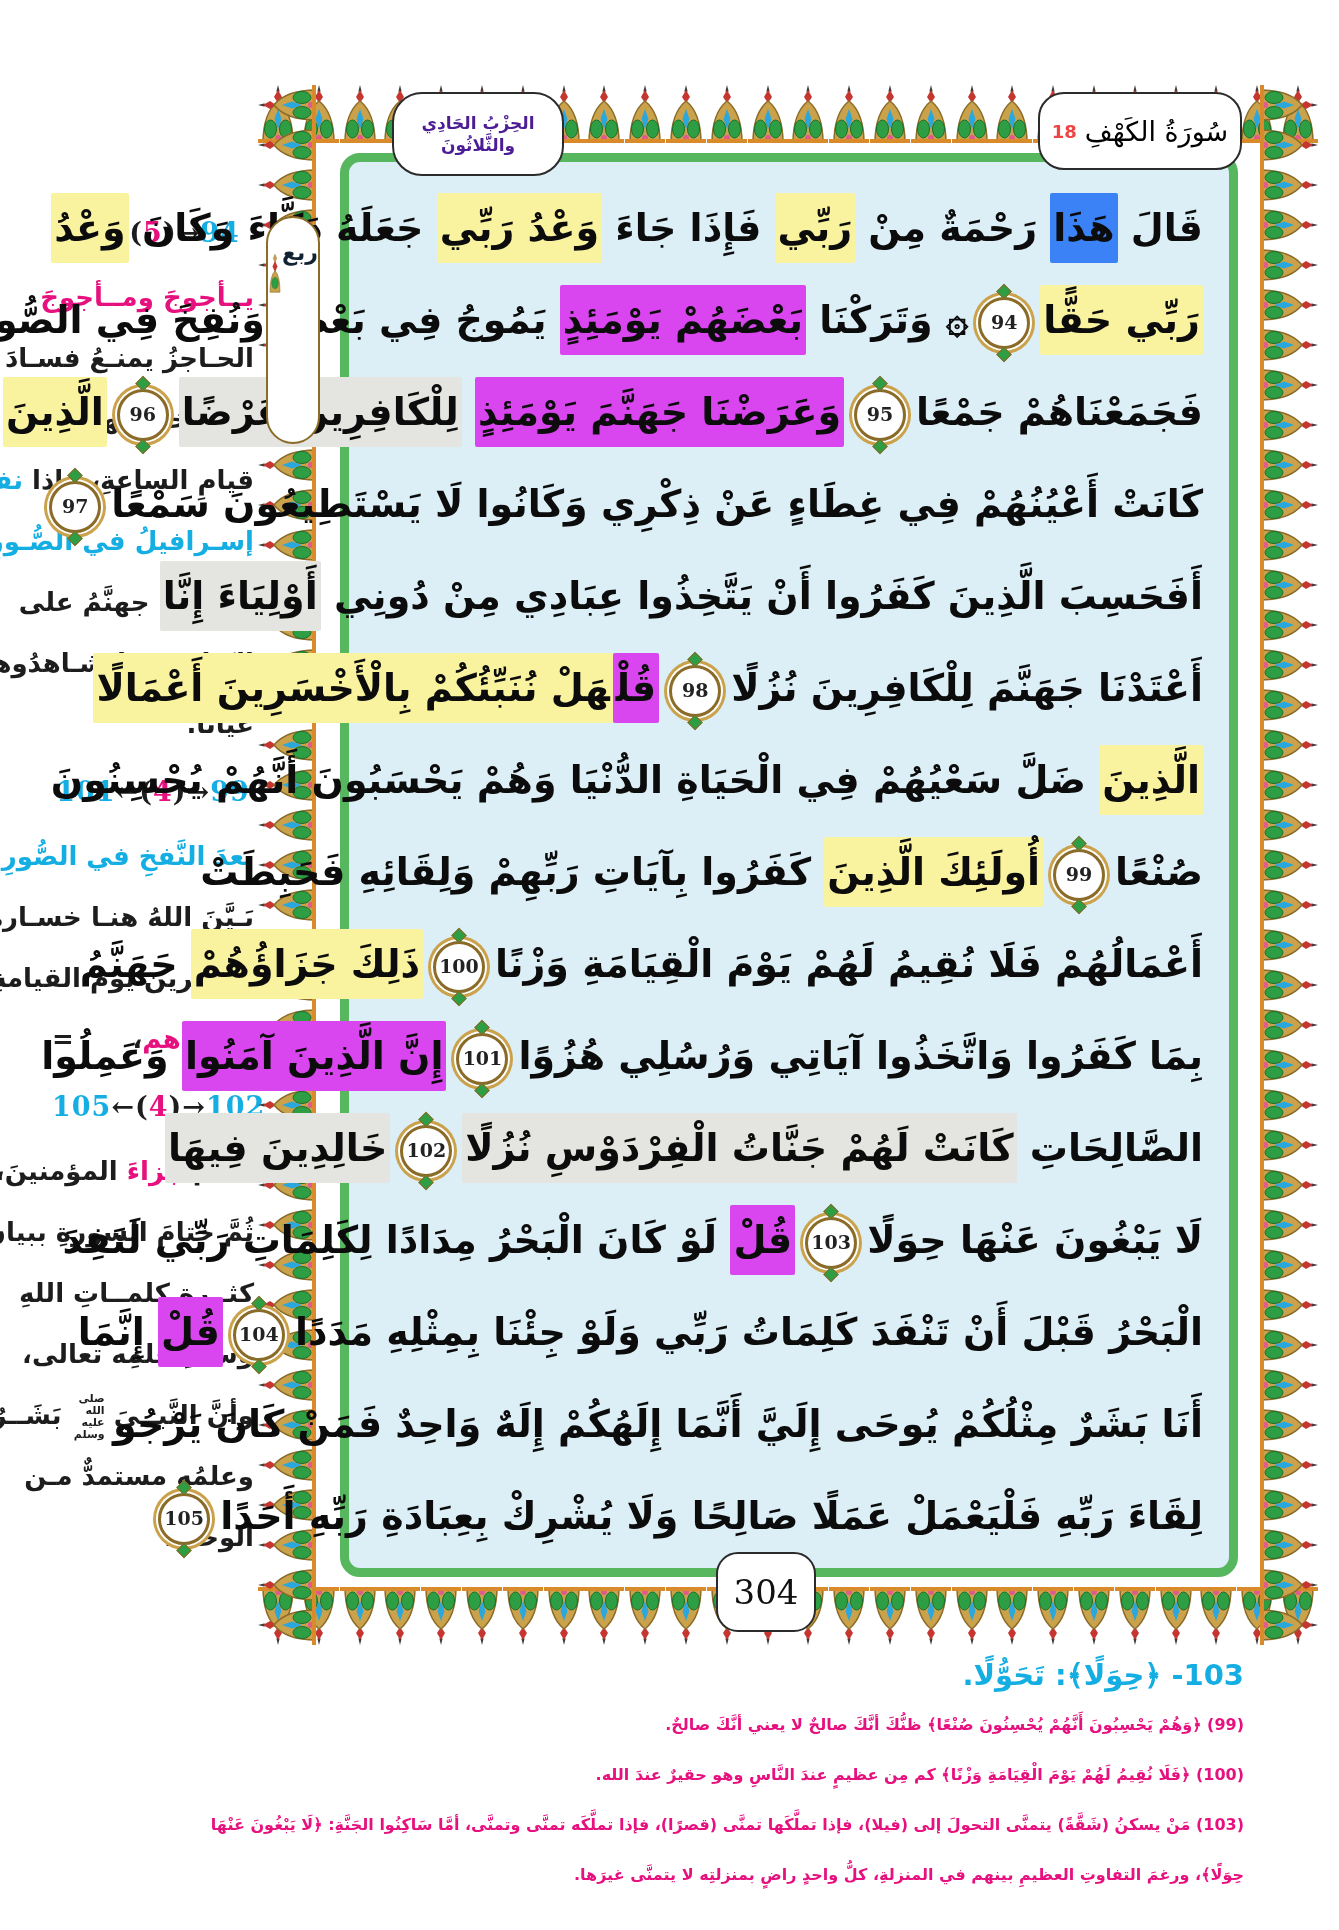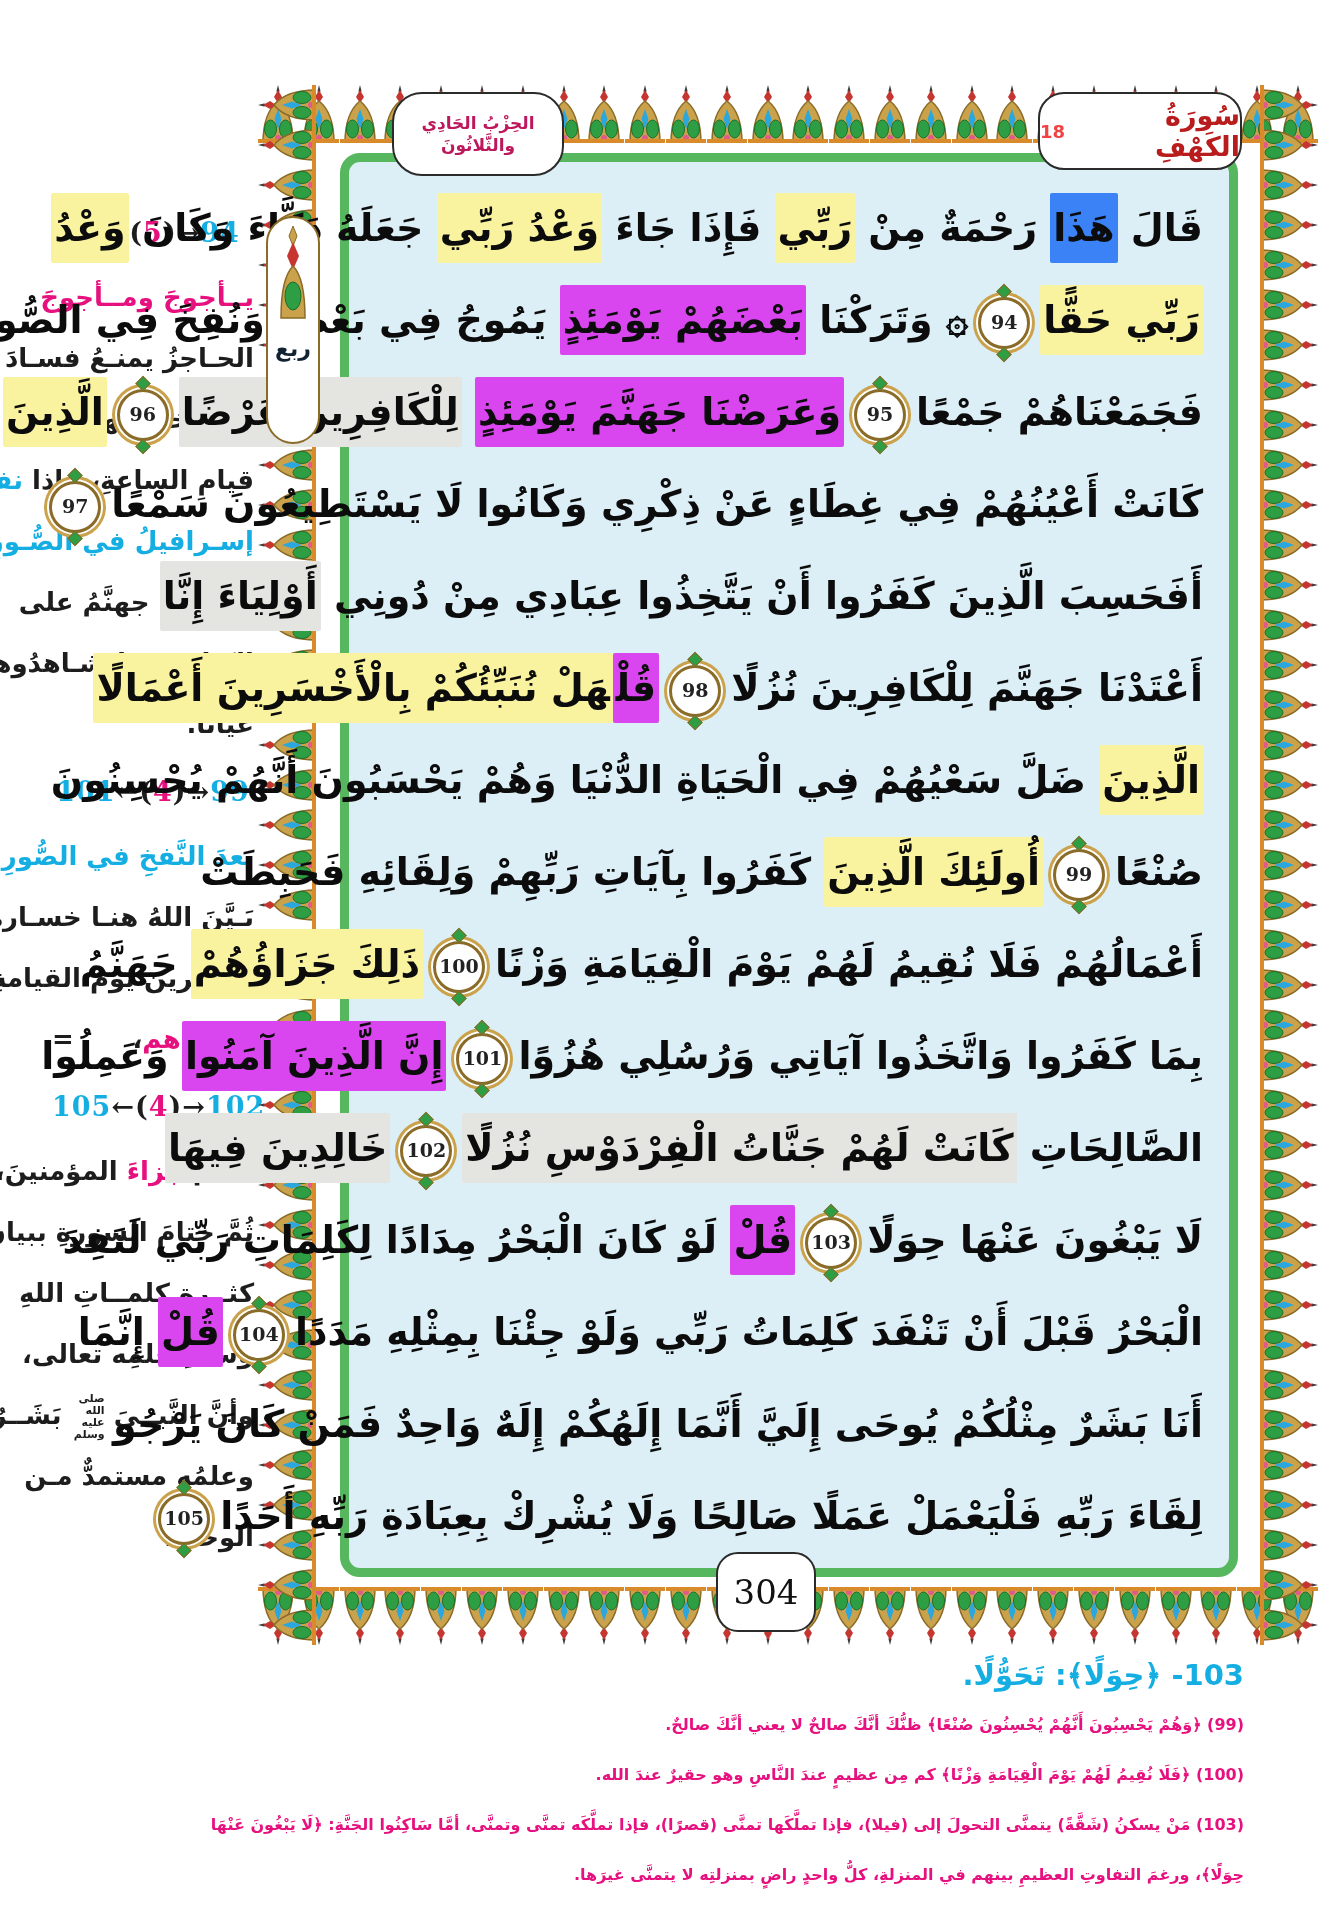--- a/index.html
+++ b/index.html
@@ -23,31 +23,31 @@
   .band-left{left:258px;top:85px;width:58px;height:1560px;flex-direction:column;justify-content:space-between;}
   .band-right{left:1260px;top:85px;width:58px;height:1560px;flex-direction:column;justify-content:space-between;}
   .vmot{width:58px;height:40px;display:flex;align-items:center;justify-content:center;flex:0 0 40px;}
   .band-left svg{transform:rotate(-90deg);}
   .band-right svg{transform:rotate(90deg);}
 
   
   .cartouche{position:absolute;background:#fff;border:2px solid #2b2b2b;border-radius:26px;
              display:flex;align-items:center;justify-content:center;z-index:5;direction:rtl;}
   .cart-surah{left:1038px;top:92px;width:200px;height:74px;gap:8px;}
-  .cart-surah .sname{font-size:27px;font-weight:700;color:#b91c1c;}
+  .cart-surah .sname{font-size:27px;font-weight:400;color:#000000;}
   .cart-surah .snum{font-size:18px;font-weight:700;color:#ef4444;direction:ltr;}
   .cart-juz{left:392px;top:92px;width:168px;height:80px;border-radius:30px;}
-  .cart-juz span{font-size:17px;font-weight:700;color:#be185d;text-align:center;line-height:22px;padding:0 8px;}
+  .cart-juz span{font-size:17px;font-weight:700;color:#4c1d95;text-align:center;line-height:22px;padding:0 8px;}
   .cart-page{left:716px;top:1552px;width:96px;height:76px;border-radius:22px;align-items:center;}
   .cart-page span{font-size:34px;color:#111;font-family:"DejaVu Serif",serif;}
 
   
   .rub{position:absolute;left:266px;top:216px;width:54px;height:228px;background:#fff;
-       border:2px solid #8a6b28;border-radius:27px;z-index:6;display:flex;flex-direction:column;
-       align-items:center;justify-content:flex-start;padding-top:8px;box-sizing:border-box;}
+       border:2px solid #8a6b28;border-radius:27px;z-index:6;display:flex;flex-direction:row;
+       justify-content:flex-start;padding-top:8px;box-sizing:border-box;}
   .rub .rtxt{font-size:22px;font-weight:700;color:#123;margin-top:14px;}
 
   
   .panel{position:absolute;left:340px;top:153px;width:898px;height:1424px;box-sizing:border-box;
          background:#dceef6;border:9px solid #57b75f;border-radius:20px;z-index:2;
          padding:20px 26px;direction:rtl;}
   .qline{font-size:38px;font-weight:700;color:#0c0c0c;height:92px;line-height:92px;
          text-align:justify;text-align-last:justify;white-space:nowrap;overflow:visible;}
   .hl{padding:13px 3px;border-radius:2px;}
   .hl-yellow{background:#f9f3a0;} .hl-pink{background:#d946ef;}

